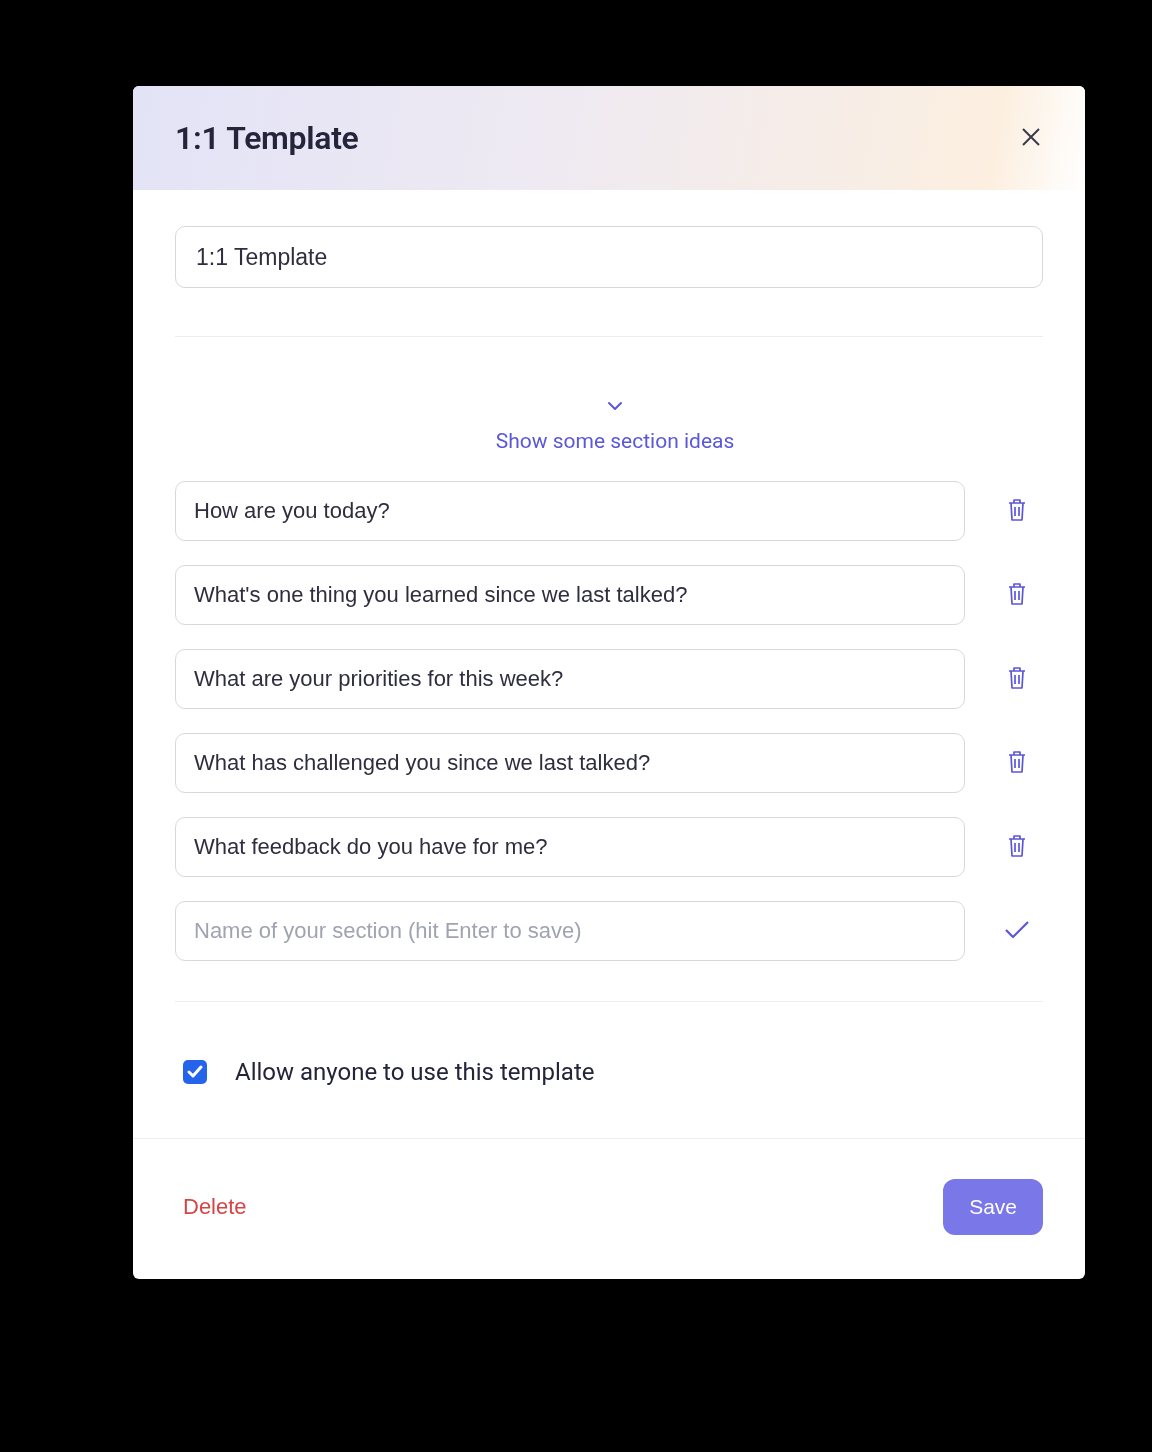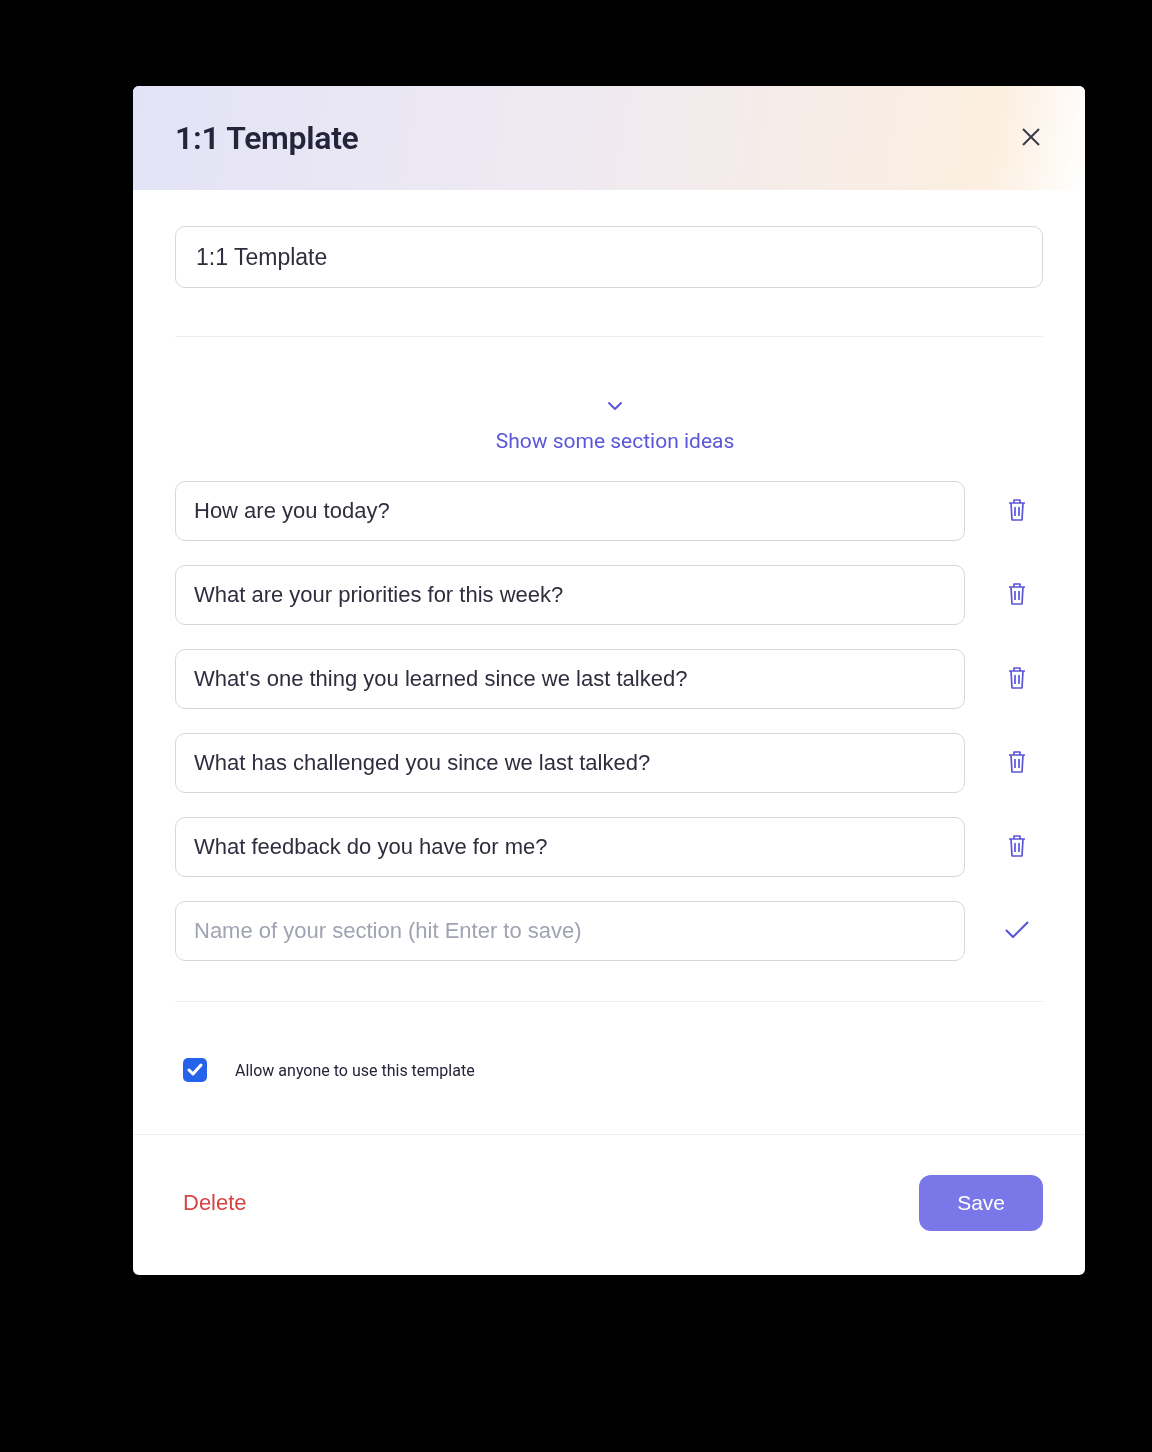--- a/index.html
+++ b/index.html
@@ -150,21 +150,21 @@
   }
   .cb-visual {
     width: 24px; height: 24px;
     background: var(--checkbox-blue);
     border-radius: 5px;
     display: flex; align-items: center; justify-content: center;
     pointer-events: none;
   }
   .cb-visual svg { width: 16px; height: 14px; stroke: #fff; stroke-width: 3; fill: none; stroke-linecap: round; stroke-linejoin: round; }
   .allow-label {
-    font-size: 16px;
+    font-size: 24px;
     color: #24243a;
   }
 
   .hr3 {
     border: none;
     border-top: 1px solid #ececf2;
     margin: 0;
   }
 
   .footer {
@@ -177,21 +177,21 @@
     color: var(--danger);
     font-size: 22px;
     cursor: pointer;
     padding: 4px 8px;
   }
   .save-btn {
     background: #7a77e8;
     color: #fff;
     border: none;
     font-size: 21px;
-    padding: 16px 38px;
+    padding: 16px 26px;
     border-radius: 12px;
     cursor: pointer;
   }
 </style>
 </head>
 <body>
 
 <div class="stage">
   <div class="panel">
 
@@ -225,29 +225,29 @@
 
       <div class="section-row">
             <input class="section-input" type="text" value="How are you today?" style="">
             <button class="row-action">
               <span><svg viewBox="0 0 24 26">
                   <path d="M4 6 H20 M9 6 V3 H15 V6 M6 6 L7 23 H17 L18 6 M10 10 V19 M14 10 V19"></path>
                 </svg></span>
             </button>
           </div>
           <div class="section-row">
+            <input class="section-input" type="text" value="What's one thing you learned since we last talked?" style="">
+            <button class="row-action">
+              <span><svg viewBox="0 0 24 26">
+                  <path d="M4 6 H20 M9 6 V3 H15 V6 M6 6 L7 23 H17 L18 6 M10 10 V19 M14 10 V19"></path>
+                </svg></span>
+            </button>
+          </div>
+          <div class="section-row">
             <input class="section-input" type="text" value="What are your priorities for this week?" style="">
-            <button class="row-action">
-              <span><svg viewBox="0 0 24 26">
-                  <path d="M4 6 H20 M9 6 V3 H15 V6 M6 6 L7 23 H17 L18 6 M10 10 V19 M14 10 V19"></path>
-                </svg></span>
-            </button>
-          </div>
-          <div class="section-row">
-            <input class="section-input" type="text" value="What's one thing you learned since we last talked?" style="">
             <button class="row-action">
               <span><svg viewBox="0 0 24 26">
                   <path d="M4 6 H20 M9 6 V3 H15 V6 M6 6 L7 23 H17 L18 6 M10 10 V19 M14 10 V19"></path>
                 </svg></span>
             </button>
           </div>
           <div class="section-row">
             <input class="section-input" type="text" value="What has challenged you since we last talked?" style="">
             <button class="row-action">
               <span><svg viewBox="0 0 24 26">

